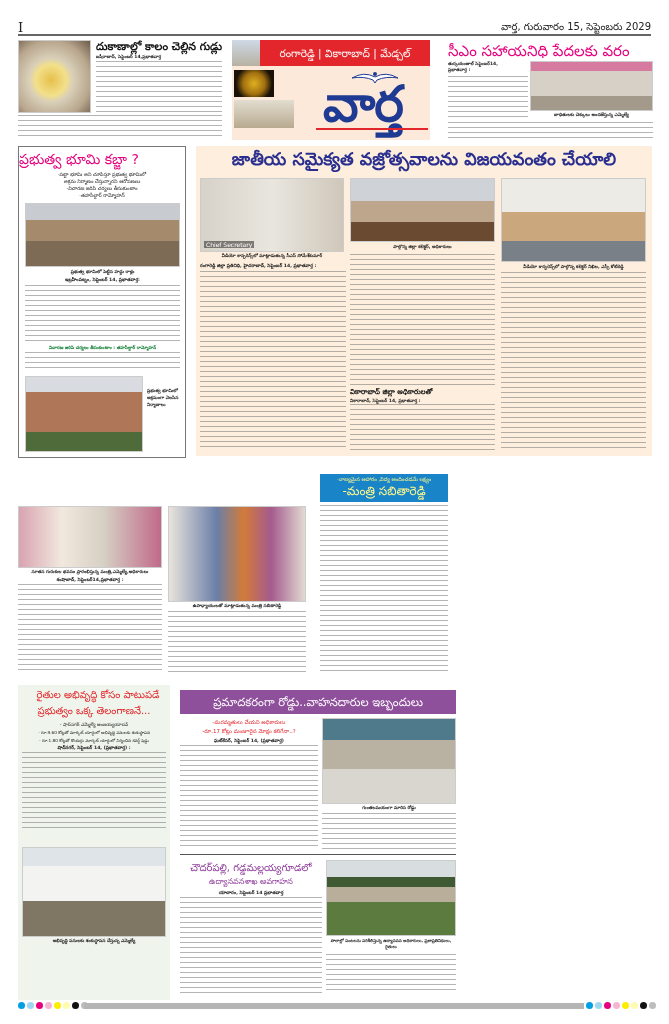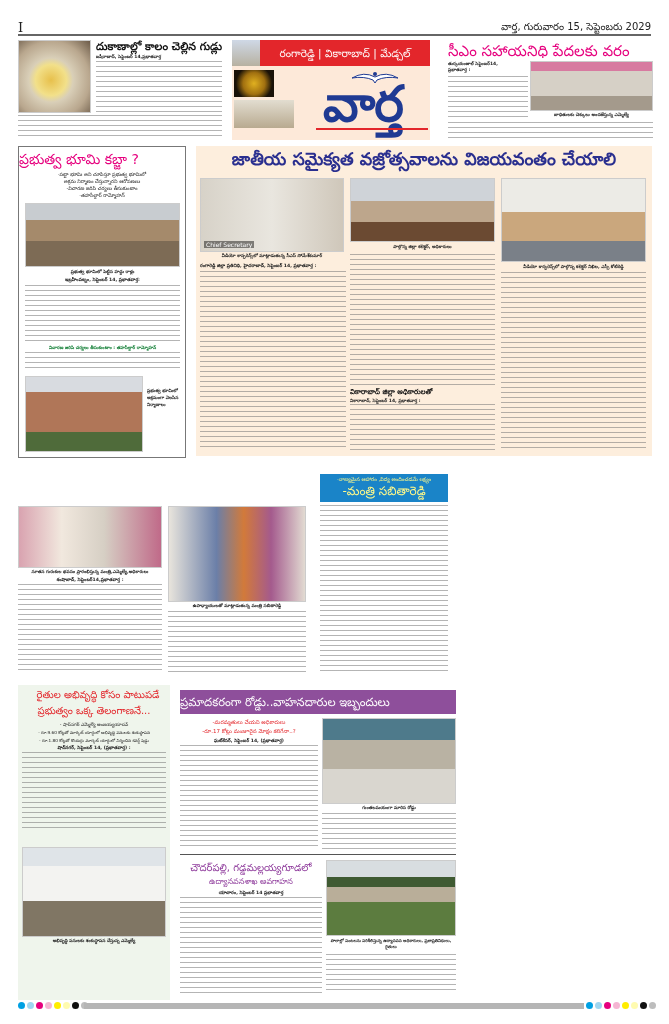--- a/index.html
+++ b/index.html
@@ -109,21 +109,21 @@
     <div class="abs sub" style="left:0;top:36px;width:152px;font-size:4.6px">- షాద్‌నగర్ ఎమ్మెల్యే అంజయ్యయాదవ్</div>
     <div class="abs sub" style="left:0;top:44px;width:152px;font-size:4.2px">- రూ.9.60 కోట్లతో మార్కెట్ యార్డులో అభివృద్ధి పనులకు శంకుస్థాపన</div>
     <div class="abs sub" style="left:0;top:52px;width:152px;font-size:4.2px">- రూ.1.80 కోట్లతో కొందుర్గు మార్కెట్ యార్డులో నిర్మించిన కవర్డ్ షెడ్డు</div>
     <div class="abs dateline" style="left:0;top:60px;width:152px">షాద్‌నగర్, సెప్టెంబర్ 14, (ప్రభాతవార్త) :</div>
     <div class="abs txt lines" style="left:4px;top:67px;width:144px;height:80px"></div>
     <div class="photo" style="left:4px;top:162px;width:144px;height:90px;background:linear-gradient(#dfe4e8 0 20%,#f3f3f1 20% 60%,#807664 60%)"></div>
     <div class="abs cap" style="left:4px;top:253px;width:144px">అభివృద్ధి పనులకు శంకుస్థాపన చేస్తున్న ఎమ్మెల్యే</div>
   </div>
 
   <div class="abs" style="left:180px;top:690px;width:276px;height:24px;background:#8e4f9b">
-    <div style="width:276px;font-size:11.5px;color:#fff;line-height:24px;white-space:nowrap">ప్రమాదకరంగా రోడ్డు..వాహనదారుల ఇబ్బందులు</div>
+    <div style="width:276px;text-align:center;font-size:11.5px;color:#fff;line-height:24px;white-space:nowrap">ప్రమాదకరంగా రోడ్డు..వాహనదారుల ఇబ్బందులు</div>
   </div>
   <div class="abs" style="left:180px;top:719px;width:138px;text-align:center;font-size:5.5px;color:#e3262b">-మరమ్మతులు చేయని అధికారులు</div>
   <div class="abs" style="left:180px;top:728px;width:138px;text-align:center;font-size:5.5px;color:#e3262b">-రూ.17 కోట్లు మంజూరైన మోక్షం కలిగేనా..?</div>
   <div class="abs dateline" style="left:180px;top:738px;width:138px">ఘట్‌కేసర్, సెప్టెంబర్ 14, (ప్రభాతవార్త)</div>
   <div class="abs txt lines" style="left:180px;top:745px;width:138px;height:105px"></div>
   <div class="photo" style="left:322px;top:718px;width:134px;height:86px;background:linear-gradient(#4e7a8b 0 25%,#b9b2a3 25% 60%,#d9d6cf 60%)"></div>
   <div class="abs cap" style="left:322px;top:805px;width:134px">గుంతలమయంగా మారిన రోడ్డు</div>
   <div class="abs txt lines" style="left:322px;top:813px;width:134px;height:37px"></div>
   <div class="hr" style="left:180px;top:854px;width:276px;height:1px;background:#555"></div>
 

